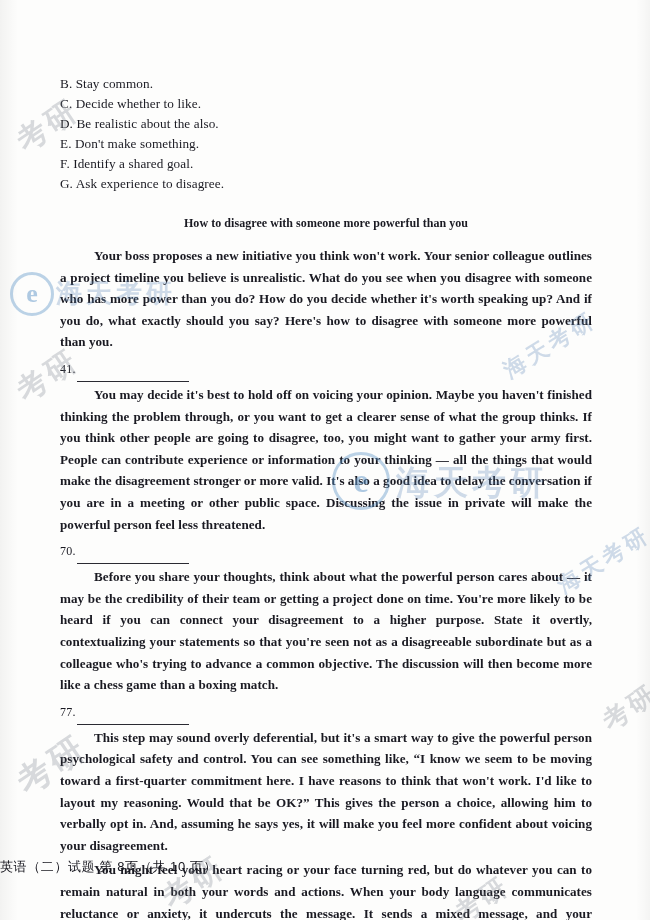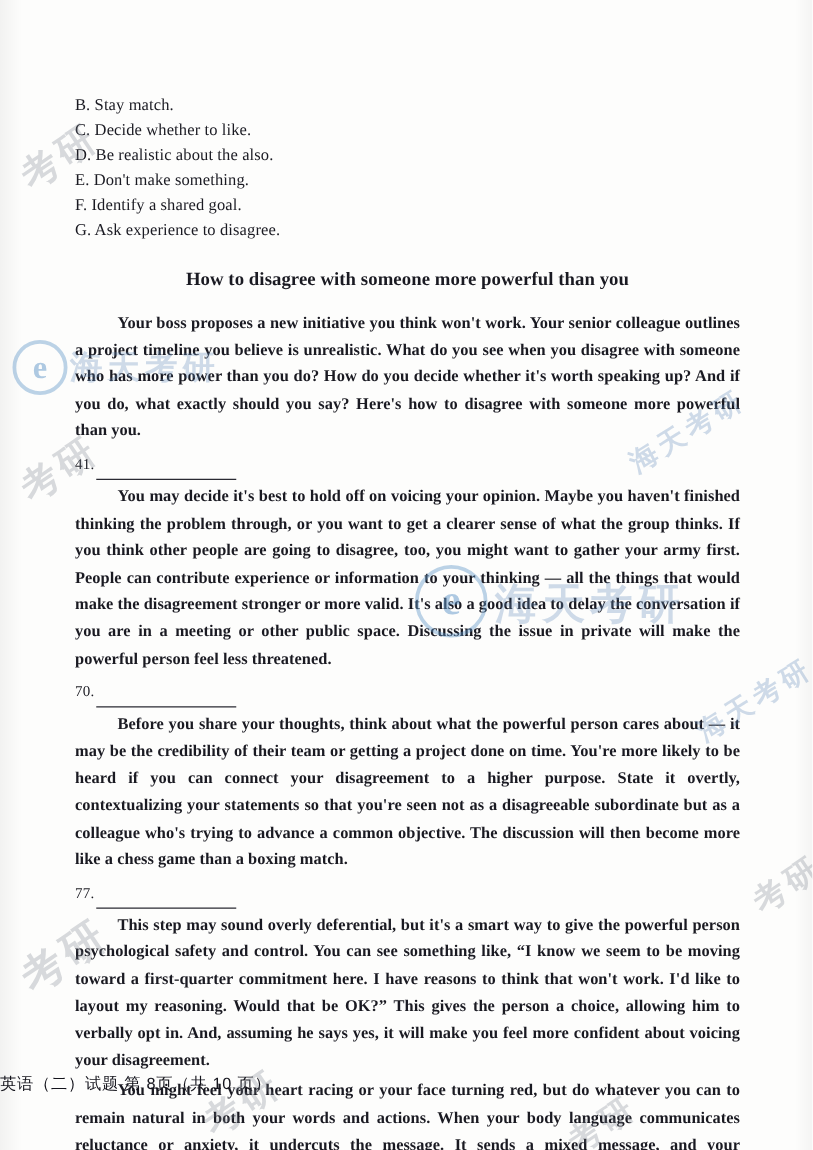--- a/index.html
+++ b/index.html
@@ -54,21 +54,21 @@
   }
   .option-line {
     font-size: 13.2px;
     line-height: 19.6px;
     margin: 0 0 0.5px 0;
     letter-spacing: 0.1px;
   }
 
   .article-title {
     text-align: center;
-    font-size: 15px;
+    font-size: 12px;
     font-weight: bold;
     margin: 4px 0 14px 0;
     letter-spacing: 0.05px;
   }
 
   p.para {
     font-size: 13.1px;
     line-height: 21.6px;
     text-align: justify;
     text-justify: inter-word;
@@ -139,21 +139,21 @@
   }
 </style>
 </head>
 <body>
 
 <div class="page">
 
   <div class="content">
 
     <div class="options">
-      <div class="option-line">B. Stay match.</div>
+      <div class="option-line">B. Stay common.</div>
       <div class="option-line">C. Decide whether to like.</div>
       <div class="option-line">D. Be realistic about the also.</div>
       <div class="option-line">E. Don't make something.</div>
       <div class="option-line">F. Identify a shared goal.</div>
       <div class="option-line">G. Ask experience to disagree.</div>
     </div>
 
     <div class="article-title">How to disagree with someone more powerful than you</div>
 
     <p class="para">Your boss proposes a new initiative you think won't work. Your senior colleague outlines a project timeline you believe is unrealistic. What do you see when you disagree with someone who has more power than you do? How do you decide whether it's worth speaking up? And if you do, what exactly should you say? Here's how to disagree with someone more powerful than you.</p>

